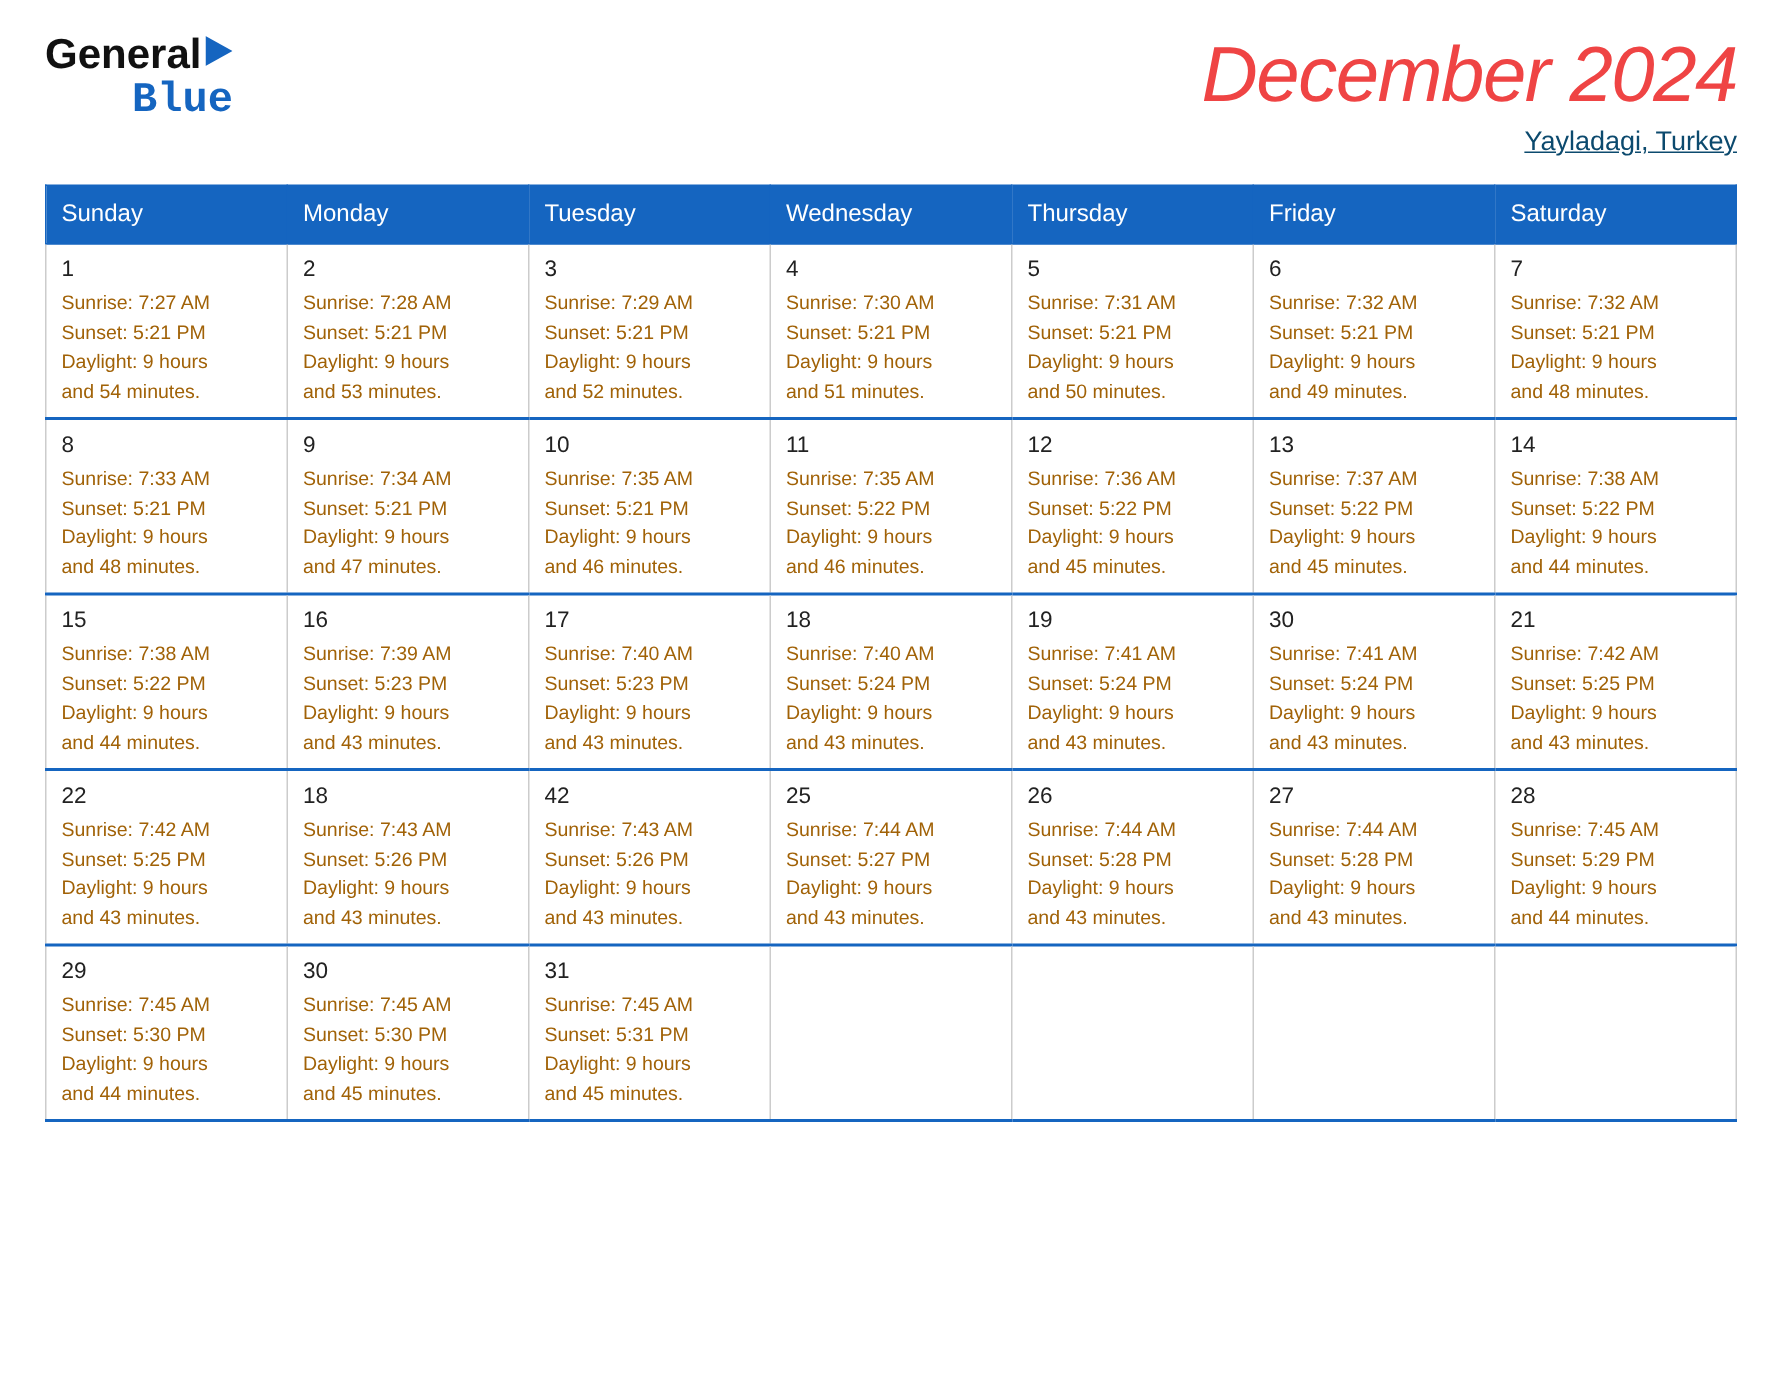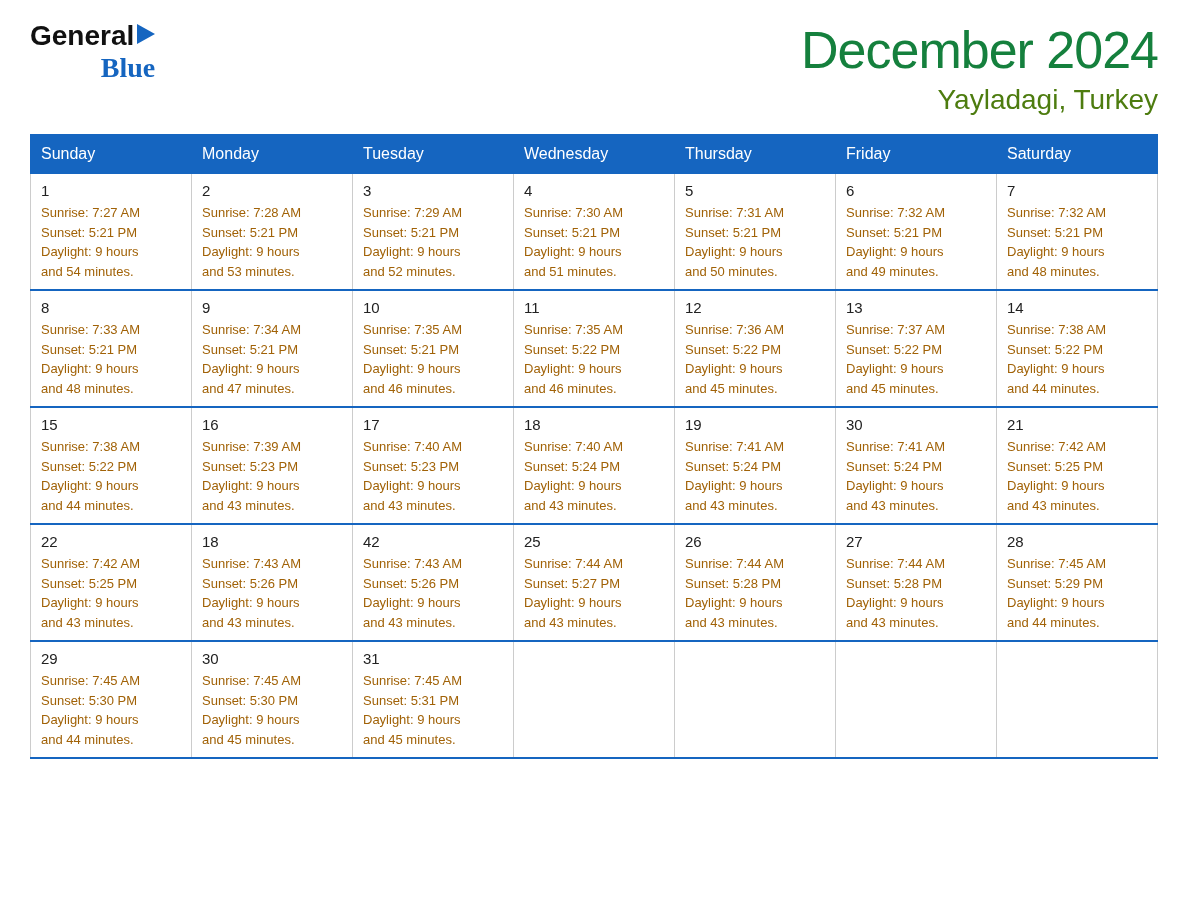--- a/index.html
+++ b/index.html
@@ -28,27 +28,29 @@
     .logo-line2 {
       display: flex;
       align-items: center;
     }
     .title-block {
       text-align: right;
     }
     .main-title {
       font-size: 52px;
       font-weight: 300;
-      color: #15803d;
+      color: #ef4444;
       letter-spacing: -1px;
+      font-style: italic;
     }
     .subtitle {
-      font-size: 28px;
-      color: #4d7c0f;
+      font-size: 18px;
+      color: #0c4a6e;
       margin-top: 4px;
+      text-decoration: underline;
     }
     .calendar {
       width: 100%;
       border-collapse: collapse;
     }
     .calendar th {
       background: #1565c0;
       color: #fff;
       font-size: 16px;
       font-weight: normal;
@@ -92,21 +94,21 @@
   <div class="logo">
     <div class="logo-line1">
       <span style="font-size:28px;font-weight:bold;color:#111;font-family:Arial,sans-serif;">General</span>
       <span style="display:inline-block;margin-left:3px;vertical-align:middle;">
         <svg width="18" height="20" viewBox="0 0 18 20">
           <polygon points="0,0 18,10 0,20" fill="#1565c0"></polygon>
         </svg>
       </span>
     </div>
     <div class="logo-line2">
-      <span style="font-size:28px;font-weight:bold;color:#1565c0;font-family:Liberation Serif, serif;">Blue</span>
+      <span style="font-size:28px;font-weight:bold;color:#1565c0;font-family:Liberation Mono, monospace;">Blue</span>
     </div>
   </div>
   <div class="title-block">
     <div class="main-title">December 2024</div>
     <div class="subtitle">Yayladagi, Turkey</div>
   </div>
 </div>
 
 <table class="calendar">
   <thead>

